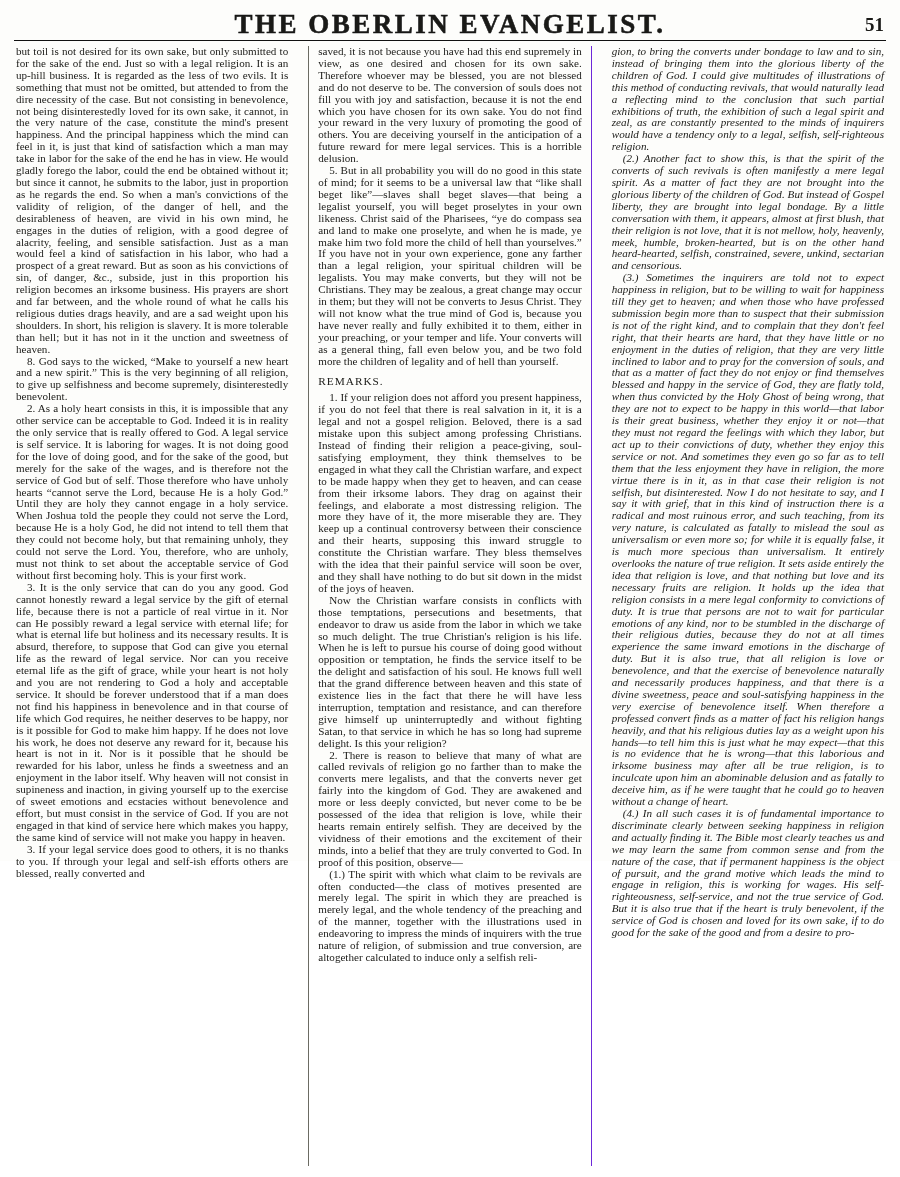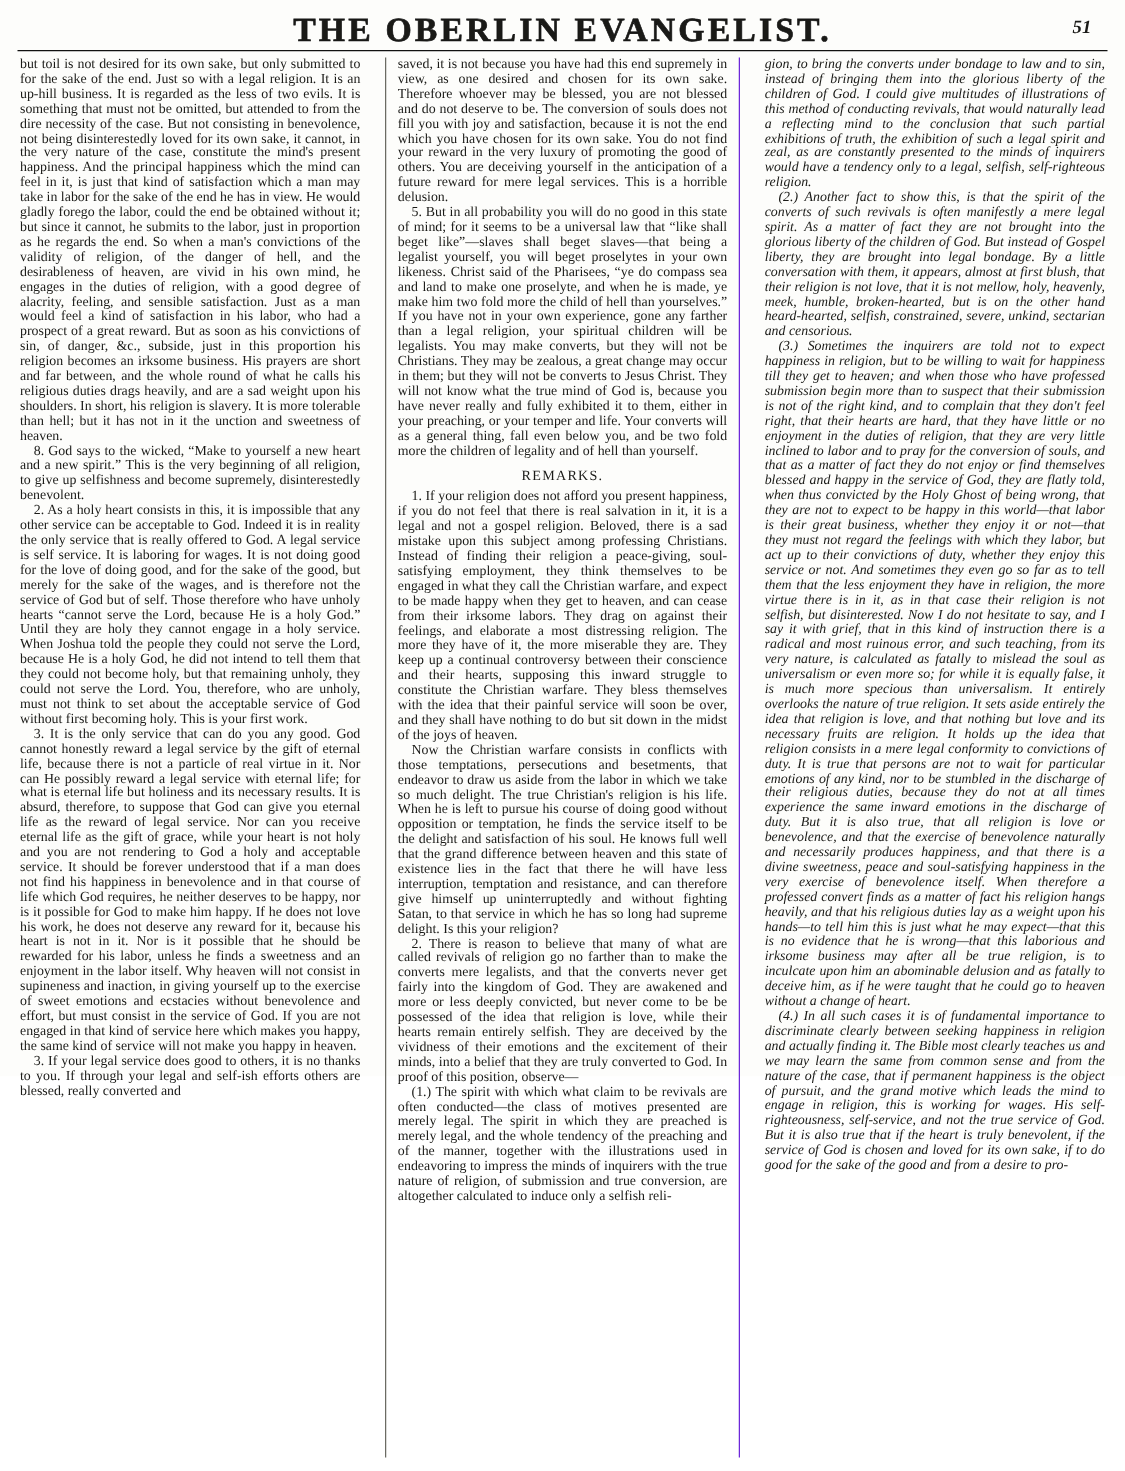--- a/index.html
+++ b/index.html
@@ -34,26 +34,25 @@
     text-align: center;
     font-family: "Liberation Serif", serif;
     font-weight: bold;
     font-size: 27px;
     letter-spacing: 2.5px;
     line-height: 28px;
     -webkit-text-stroke: 0.5px #111;
   }
   .masthead-page {
     position: absolute;
-    right: 13px;
+    right: 2px;
     top: 4px;
     font-weight: bold;
-    font-size: 15px;
+    font-size: 19px;
     font-family: "Liberation Serif", serif;
-    font-style: italic;
   }
   
   .columns {
     display: flex;
     gap: 11px;
     height: 1120px;
   }
   .col {
     width: 33.333%;
     box-sizing: border-box;
@@ -72,21 +71,21 @@
     text-indent: 11px;
   }
   p.noindent { text-indent: 0; }
   .sec-head {
     text-indent: 11px;
     margin-top: 9px;
     margin-bottom: 2px;
   }
   .sec-head .it { font-style: italic; }
   .remarks {
-    text-align: center;
+    text-align: left;
     text-indent: 0;
     margin: 9px 0 4px 0;
     letter-spacing: 1px;
     font-size: 11.3px;
   }
 </style>
 </head>
 <body>
 
 <div class="page">

